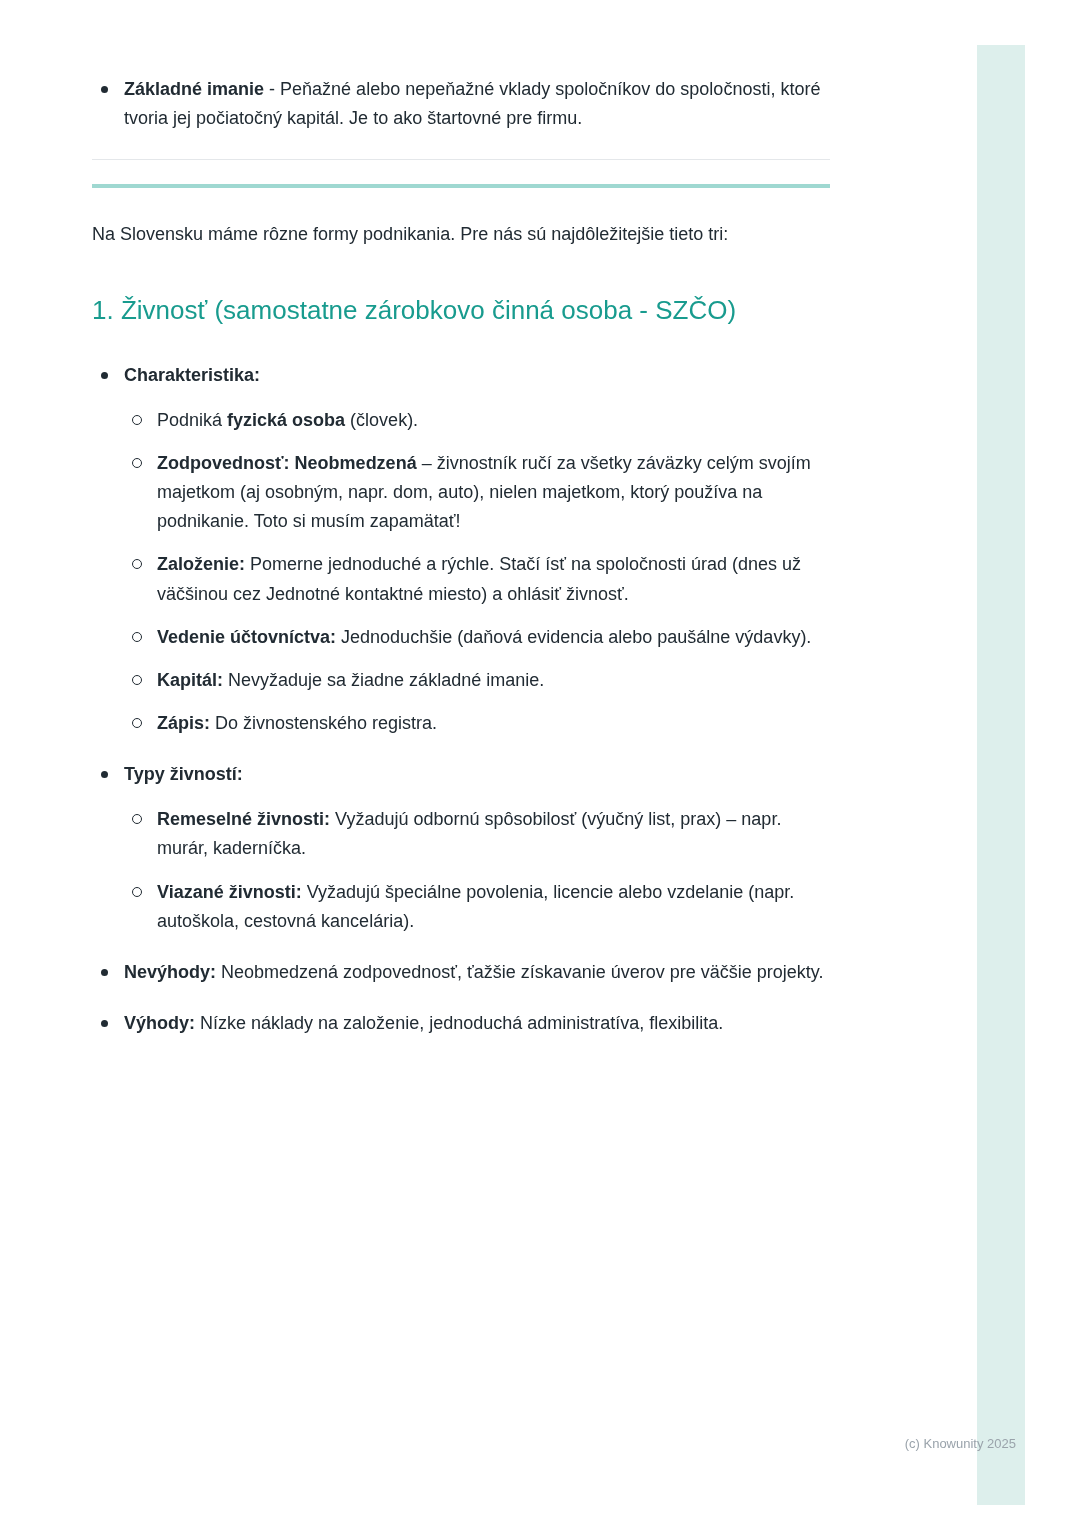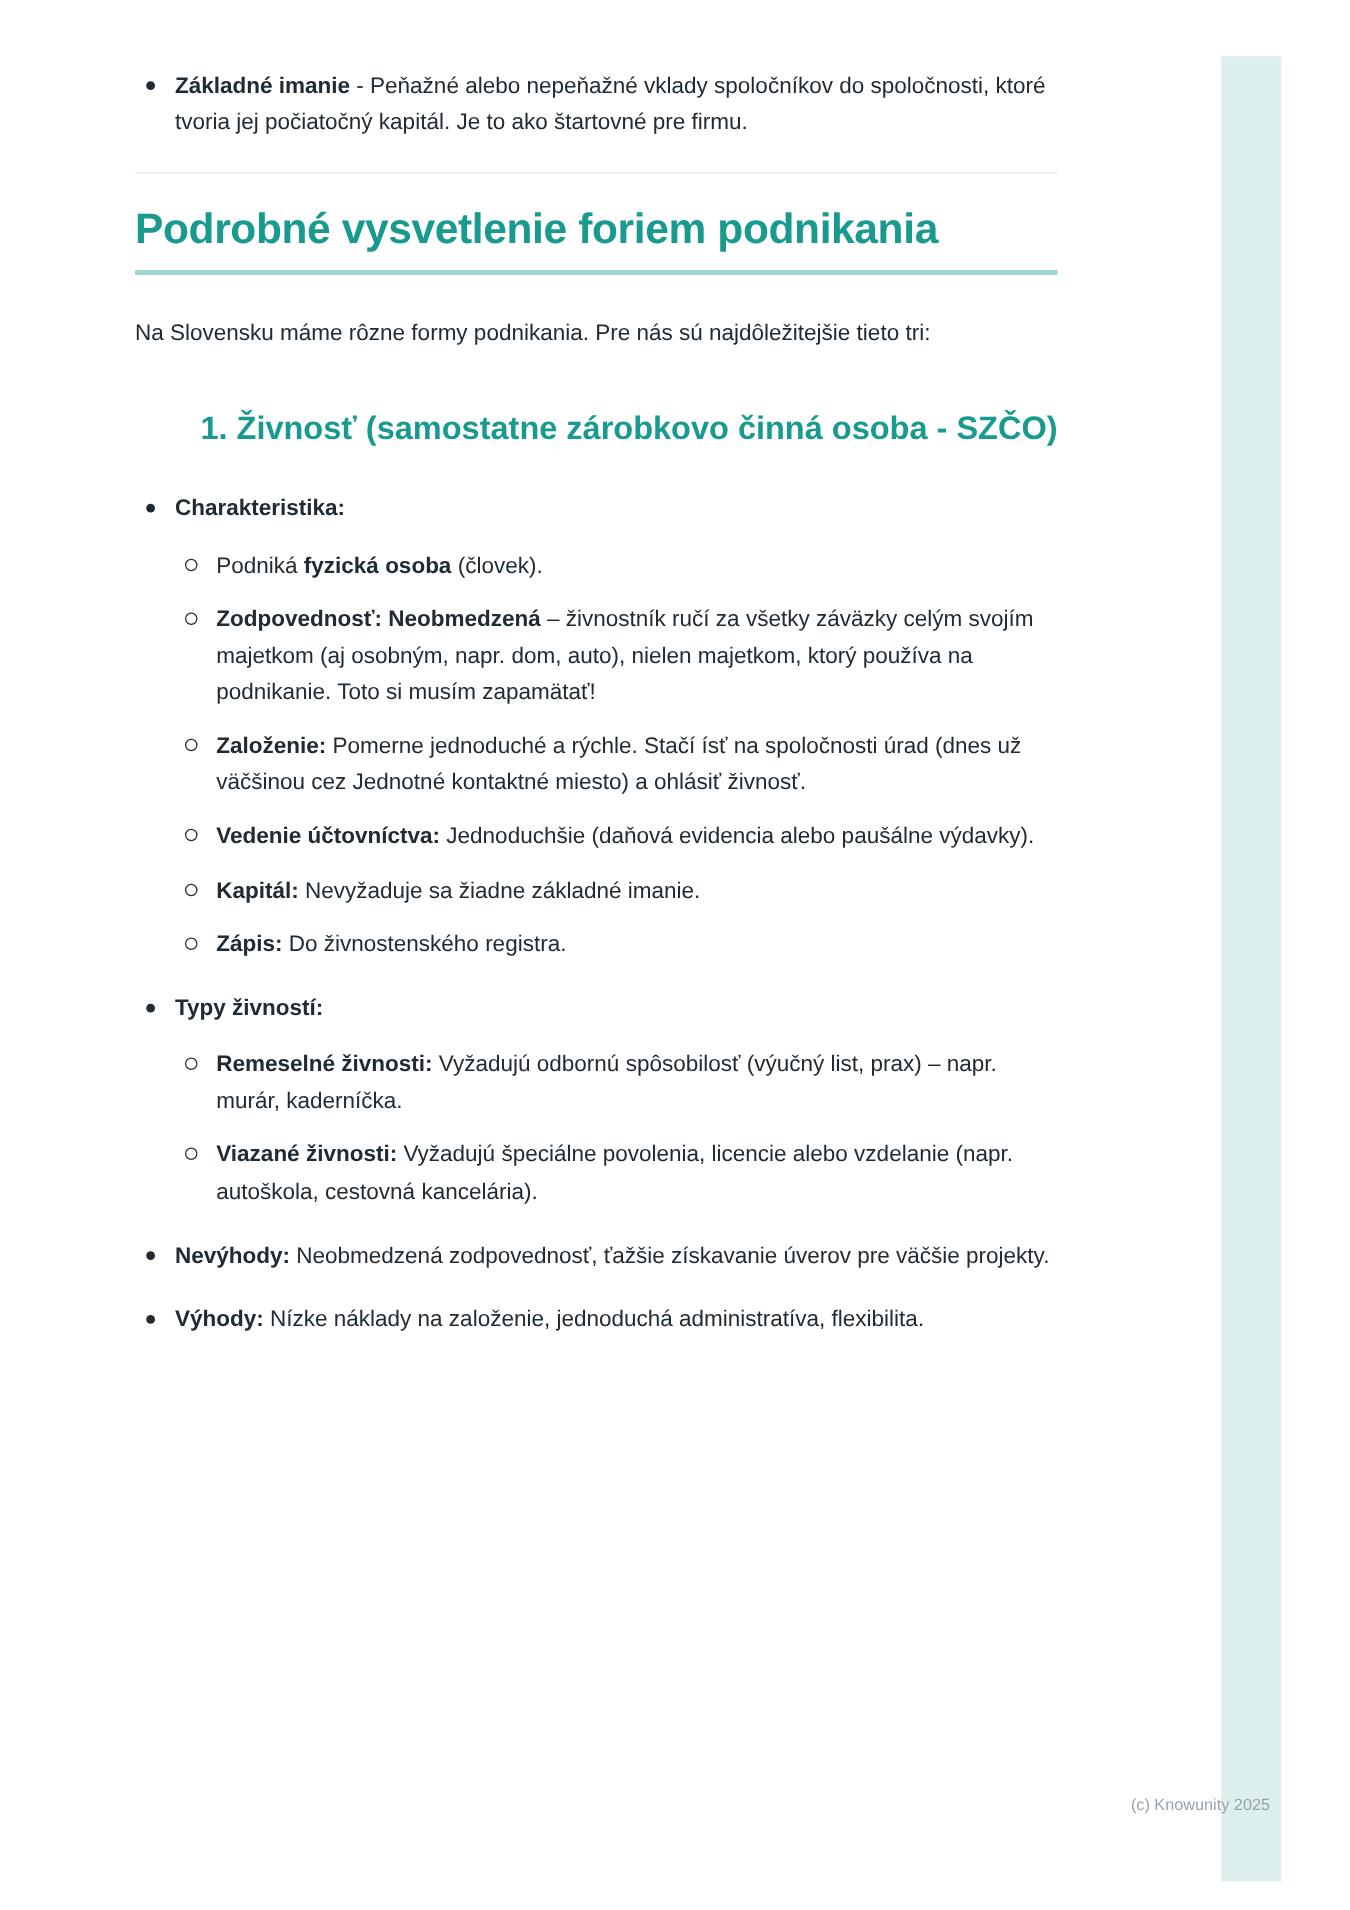--- a/index.html
+++ b/index.html
@@ -12,53 +12,52 @@
   }
   *{margin:0;padding:0;box-sizing:border-box;}
   html,body{background:#ffffff;}
   body{
     width:1080px;height:1528px;position:relative;overflow:hidden;
     font-family:"Liberation Sans","DejaVu Sans",sans-serif;
     color:var(--text);
   }
   .strip{position:absolute;top:45px;right:55px;width:48px;height:1460px;background:var(--strip);z-index:1;}
   .watermark{position:absolute;top:1436px;right:64px;font-size:13px;color:var(--muted);z-index:2;white-space:nowrap;}
-  .content{position:absolute;left:108px;top:0;width:738px;padding-top:54px;font-size:18px;line-height:1.62;z-index:0;}
+  .content{position:absolute;left:92px;top:0;width:738px;padding-top:75px;font-size:18px;line-height:1.62;z-index:0;}
   ul{list-style:none;}
   strong{font-weight:700;}
   .l1 > li{position:relative;padding-left:32px;margin-bottom:22px;}
   .l1 > li::before{content:"";position:absolute;left:9px;top:11px;width:7px;height:7px;border-radius:50%;background:var(--text);}
   .top-list > li{margin-bottom:0;}
   .l2{margin-top:16px;}
   .l2 > li{position:relative;padding-left:33px;margin-bottom:14px;}
   .l2 > li::before{content:"";position:absolute;left:8px;top:9px;width:8px;height:8px;border-radius:50%;border:1.6px solid var(--text);background:transparent;}
   .divider{border:none;border-top:1px solid var(--divider);margin:26px 0 24px 0;}
   h1{color:var(--accent);font-size:34px;line-height:1.2;margin-top:24px;letter-spacing:-0.3px;font-weight:700;}
   .heading-underline{height:4px;background:var(--underline);margin-top:12px;}
   .intro{margin-top:32px;text-align:justify;}
-  h2{color:var(--accent);font-size:26px;line-height:1.35;margin-top:44px;font-weight:700;text-align:right;}
+  h2{color:var(--accent);font-size:26px;line-height:1.35;margin-top:44px;font-weight:400;}
   .section-list{margin-top:32px;}
 </style>
 </head>
 <body>
 
 <div class="page">
 
   <div class="strip"></div>
   <div class="watermark">(c) Knowunity 2025</div>
 
   <div class="content">
 
     <ul class="l1 top-list">
       <li><strong>Základné imanie</strong><span> - Peňažné alebo nepeňažné vklady spoločníkov do spoločnosti, ktoré tvoria jej počiatočný kapitál. Je to ako štartovné pre firmu.</span></li>
     </ul>
 
     <hr class="divider">
 
-    <h1>Podrobné vysvetlenie foriem podnikania</h1>
     <div class="heading-underline"></div>
 
     <p class="intro">Na Slovensku máme rôzne formy podnikania. Pre nás sú najdôležitejšie tieto tri:</p>
 
     <h2>1. Živnosť (samostatne zárobkovo činná osoba - SZČO)</h2>
 
     <ul class="l1 section-list">
 
       <li>
         <strong>Charakteristika:</strong>

